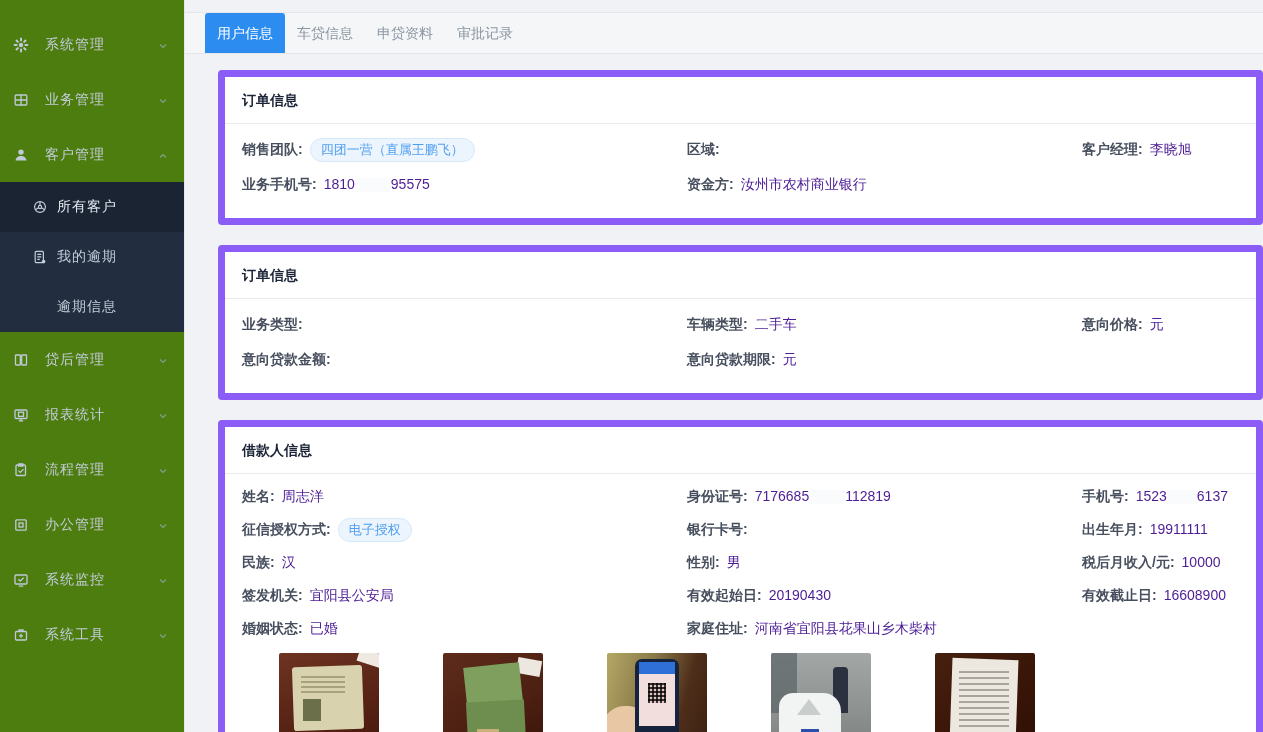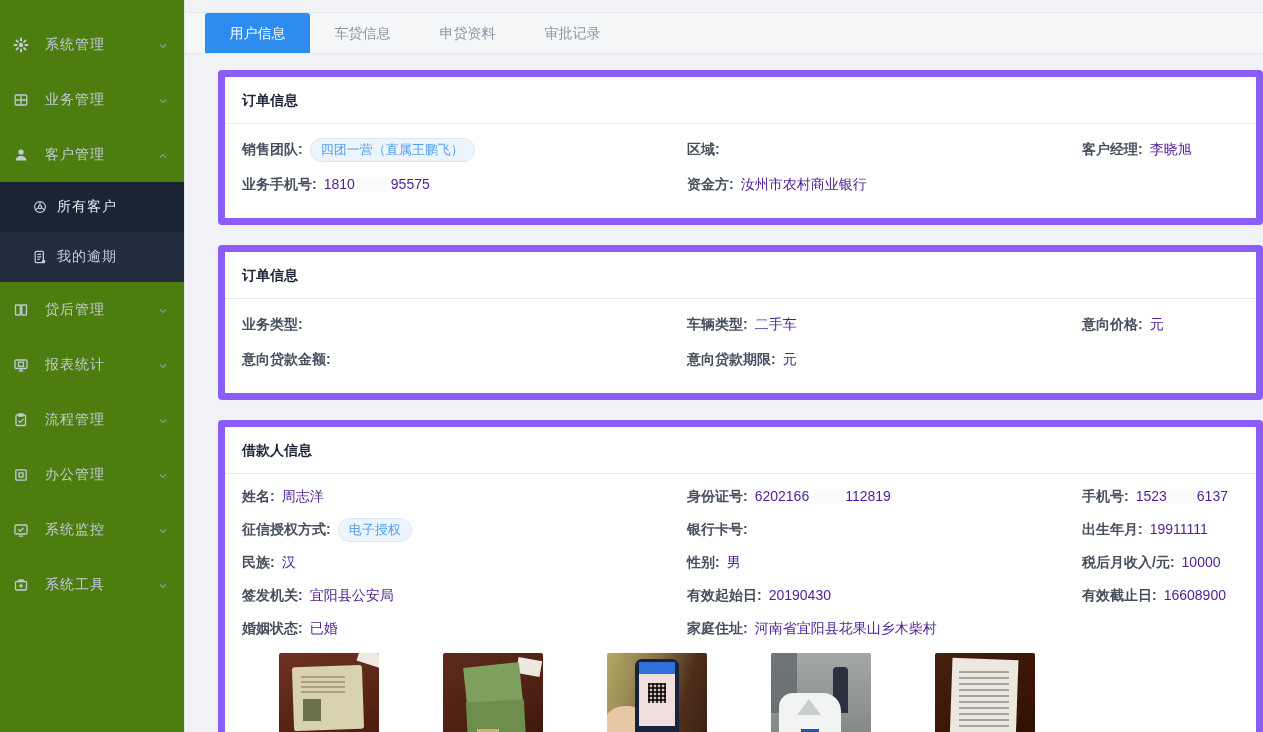--- a/index.html
+++ b/index.html
@@ -20,21 +20,21 @@
   .sub-item.active{background:#1a2433;color:#e3eaf2;}
   .sub-item .ico{width:16px;height:16px;margin-left:32px;display:inline-flex;}
   .sub-item .lbl{margin-left:9px;letter-spacing:1px;}
   .sub-item.noicon .lbl{margin-left:57px;}
   svg.icon{width:100%;height:100%;}
 
   
   .main{flex:1;height:100%;box-sizing:border-box;overflow:hidden;}
   .tab-bar{margin-top:12px;height:40px;background:#f5f6f8;border-top:1px solid #e4e6eb;
     border-bottom:1px solid #e4e6eb;display:flex;padding-left:20px;}
-  .tab{width:105px;height:40px;line-height:40px;text-align:center;font-size:14px;
+  .tab{width:80px;height:40px;line-height:40px;text-align:center;font-size:14px;
     color:#8b96a3;cursor:pointer;}
   .tab.active{background:#2d8cf0;color:#ffffff;border-radius:3px 3px 0 0;}
 
   .content{padding:16px 0 0 33px;}
   .card{background:#ffffff;border:7px solid #8b5cf6;border-radius:4px;margin-bottom:20px;}
   .card-header{padding:12px 17px;font-size:14px;font-weight:bold;color:#1c2438;
     border-bottom:1px solid #e8eaec;line-height:22px;}
   .card-body{padding:8px 17px 16px 17px;}
   .card-body.tight{padding-top:6px;}
   .f-row{display:grid;grid-template-columns:445px 395px 1fr;min-height:35px;align-items:center;}
@@ -152,20 +152,23 @@
       <div class="sub-item">
         <span class="ico">
           <svg class="icon" viewBox="0 0 16 16" fill="none" stroke="#c3cdd9" stroke-width="1.2">
               <rect x="3.2" y="2.4" width="8.2" height="11.2" rx="1"></rect>
               <path d="M5.3 5.4h4M5.3 7.9h4M5.3 10.4h2.5"></path>
               <circle cx="11.6" cy="12.6" r="1.8" fill="#c3cdd9" stroke="none"></circle>
             </svg>
         </span>
         <span class="lbl">我的逾期</span>
       </div>
+      <div class="sub-item noicon">
+        <span class="lbl">逾期信息</span>
+      </div>
     </div>
 
     <div class="side-item">
       <span class="ico">
         <svg class="icon" viewBox="0 0 16 16" fill="none" stroke="#bfcbd9" stroke-width="1.3">
             <rect x="2.5" y="3" width="4.8" height="10" rx="0.5"></rect>
             <rect x="8.7" y="3" width="4.8" height="10" rx="0.5"></rect>
           </svg>
       </span>
       <span class="lbl">贷后管理</span>
@@ -307,21 +310,21 @@
       </section>
 
       <section class="card">
         <div class="card-header">借款人信息</div>
         <div class="card-body tight">
           <div class="f-row h33">
             <div class="field">
               <span class="lab">姓名:</span><span class="val">周志洋</span>
             </div>
             <div class="field">
-              <span class="lab">身份证号:</span><span class="val"><span>6202166</span><span class="redact"></span><span>112819</span></span>
+              <span class="lab">身份证号:</span><span class="val"><span>7176685</span><span class="redact"></span><span>112819</span></span>
             </div>
             <div class="field">
               <span class="lab">手机号:</span><span class="val"><span>1523</span><span class="redact" style="width:30px"></span><span>6137</span></span>
             </div>
           </div>
           <div class="f-row h33">
             <div class="field">
               <span class="lab">征信授权方式:</span><span class="tag">电子授权</span>
             </div>
             <div class="field">

